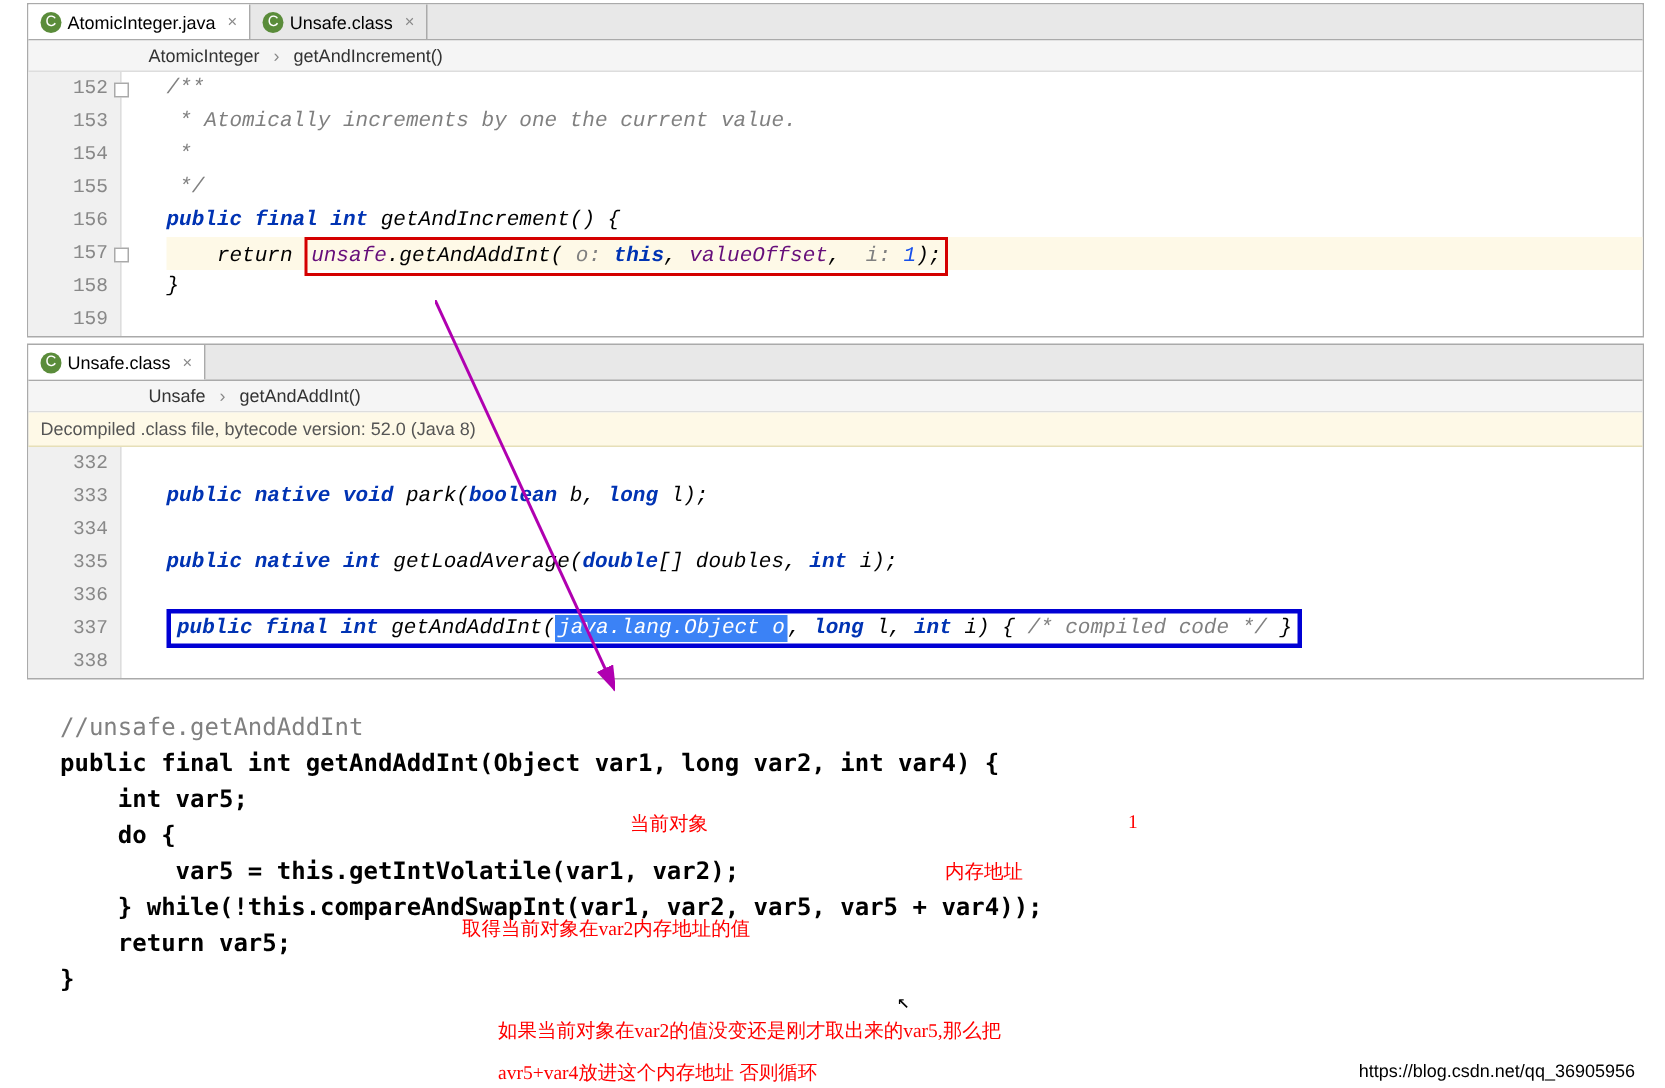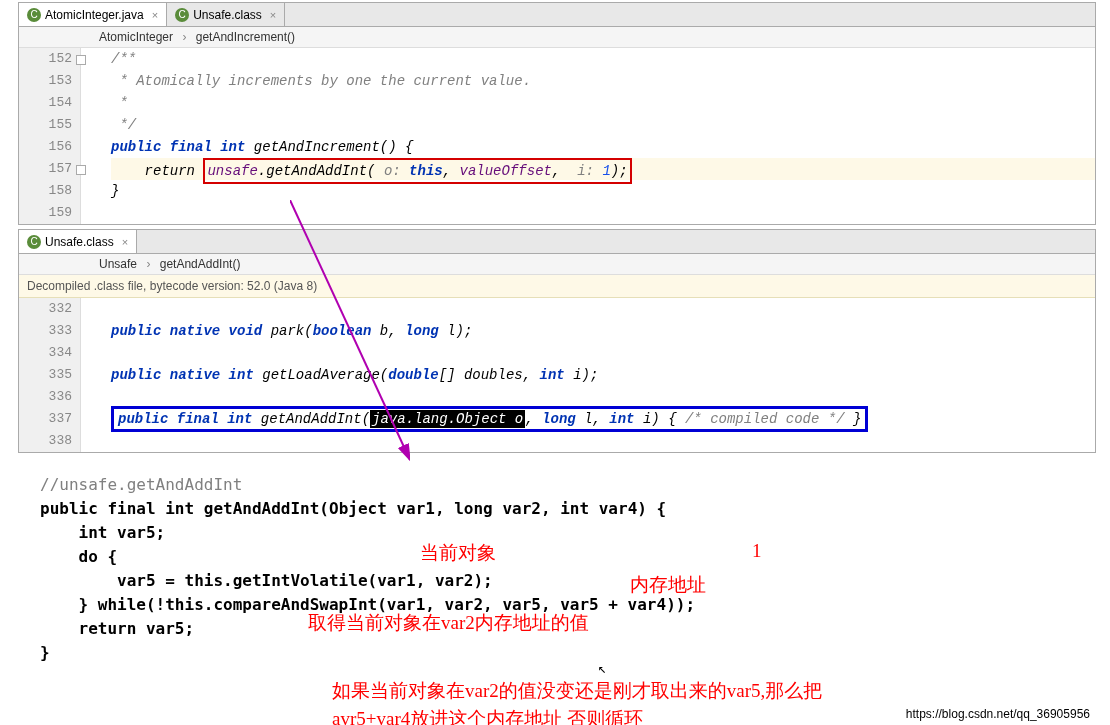--- a/index.html
+++ b/index.html
@@ -29,27 +29,27 @@
 .kw { color: #0033b3; font-weight: bold; }
 .cmt { color: #808080; }
 .cmt-tag { color: #808080; font-weight: bold; text-decoration: underline; }
 .cmt-it { color: #808080; font-style: italic; }
 .num { color: #1750eb; }
 .param { color: #808080; }
 .field { color: #660e7a; font-style: italic; }
 
 .red-box { border: 2px solid #d40000; display: inline-block; padding: 0 2px; }
 .blue-box { border: 3px solid #0000d4; padding: 2px 4px; }
-.sel { background: #000000; color: #fff; padding: 1px 2px; }
+.sel { background: #3b82f6; color: #fff; padding: 1px 2px; }
 
 .decompiled { margin: 20px 40px; font-family: Consolas, monospace; font-size: 16px; line-height: 24px; font-weight: bold; }
 .decompiled .cmt2 { color: #808080; font-weight: normal; }
 .decompiled .kw2 { color: #000; font-weight: bold; }
 
-.anno { position: absolute; color: #ff0000; font-family: 'SimSun', serif; font-size: 19px; font-weight: normal; }
+.anno { position: absolute; color: #ff0000; font-family: 'SimSun', serif; font-size: 13px; font-weight: normal; }
 .anno1 { left: 420px; top: 540px; }
 .anno2 { left: 588px; top: 572px; margin-left: 42px; }
 .anno3 { left: 752px; top: 540px; }
 .anno4 { left: 308px; top: 610px; }
 .anno5 { left: 332px; top: 678px; }
 .anno6 { left: 332px; top: 706px; }
 
 .arrow { position: absolute; left: 290px; top: 200px; width: 120px; height: 265px; pointer-events: none; }
 .cursor-icon { position: absolute; left: 598px; top: 660px; font-size: 14px; color: #000; }
 

